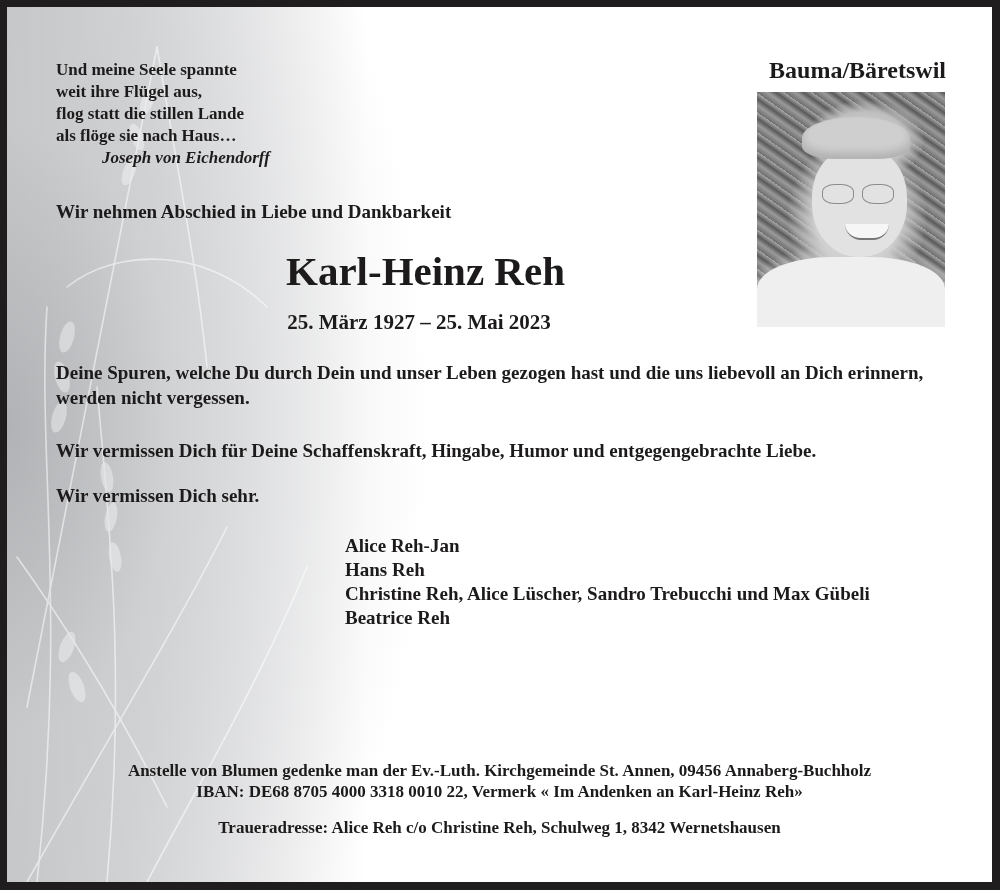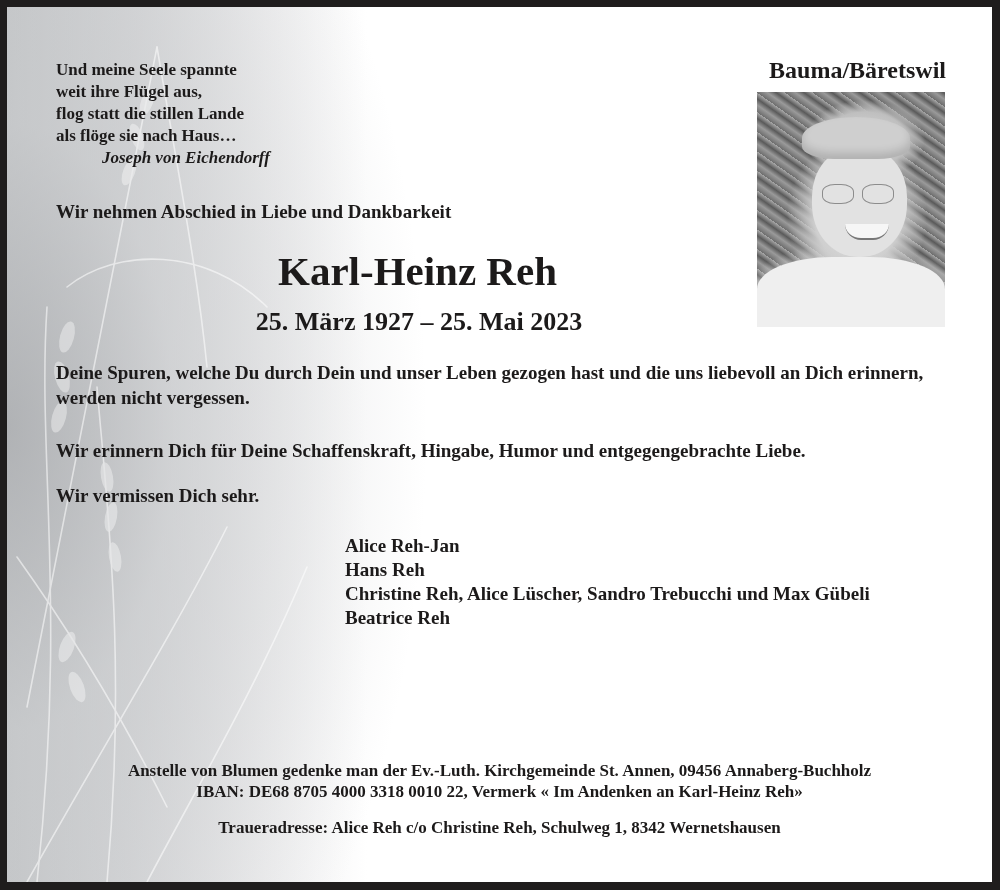--- a/index.html
+++ b/index.html
@@ -118,29 +118,29 @@
       font-size: 19px;
       line-height: 24px;
     }
     .name {
       left: 0;
       width: 809px;
       top: 240px;
       text-align: center;
       font-size: 41px;
       line-height: 48px;
-      padding-left: 0px;
+      padding-left: 8px;
     }
     .name span { position: relative; left: 6px; }
     .dates {
       left: 0;
       width: 824px;
       top: 303px;
       text-align: center;
-      font-size: 26px;
+      font-size: 21px;
       line-height: 24px;
     }
     .dates span { position: relative; left: 0px; }
 
     .para {
       left: 49px;
       width: 900px;
       font-size: 19px;
       line-height: 25px;
       white-space: normal;
@@ -224,21 +224,21 @@
 
   <div class="abs name">
     <span>Karl-Heinz Reh</span>
   </div>
 
   <div class="abs dates">
     <span>25. März 1927 – 25. Mai 2023</span>
   </div>
 
   <div class="abs para para1">Deine Spuren, welche Du durch Dein und unser Leben gezogen hast und die uns liebevoll an Dich erinnern, werden nicht vergessen.</div>
-  <div class="abs para para2">Wir erinnern Dich für Deine Schaffenskraft, Hingabe, Humor und entgegengebrachte Liebe.</div>
+  <div class="abs para para2">Wir vermissen Dich für Deine Schaffenskraft, Hingabe, Humor und entgegengebrachte Liebe.</div>
   <div class="abs para para3">Wir vermissen Dich sehr.</div>
 
   <div class="abs signers">
     <span class="line">Alice Reh-Jan</span>
     <span class="line">Hans Reh</span>
     <span class="line">Christine Reh, Alice Lüscher, Sandro Trebucchi und Max Gübeli</span>
     <span class="line">Beatrice Reh</span>
   </div>
 
 

